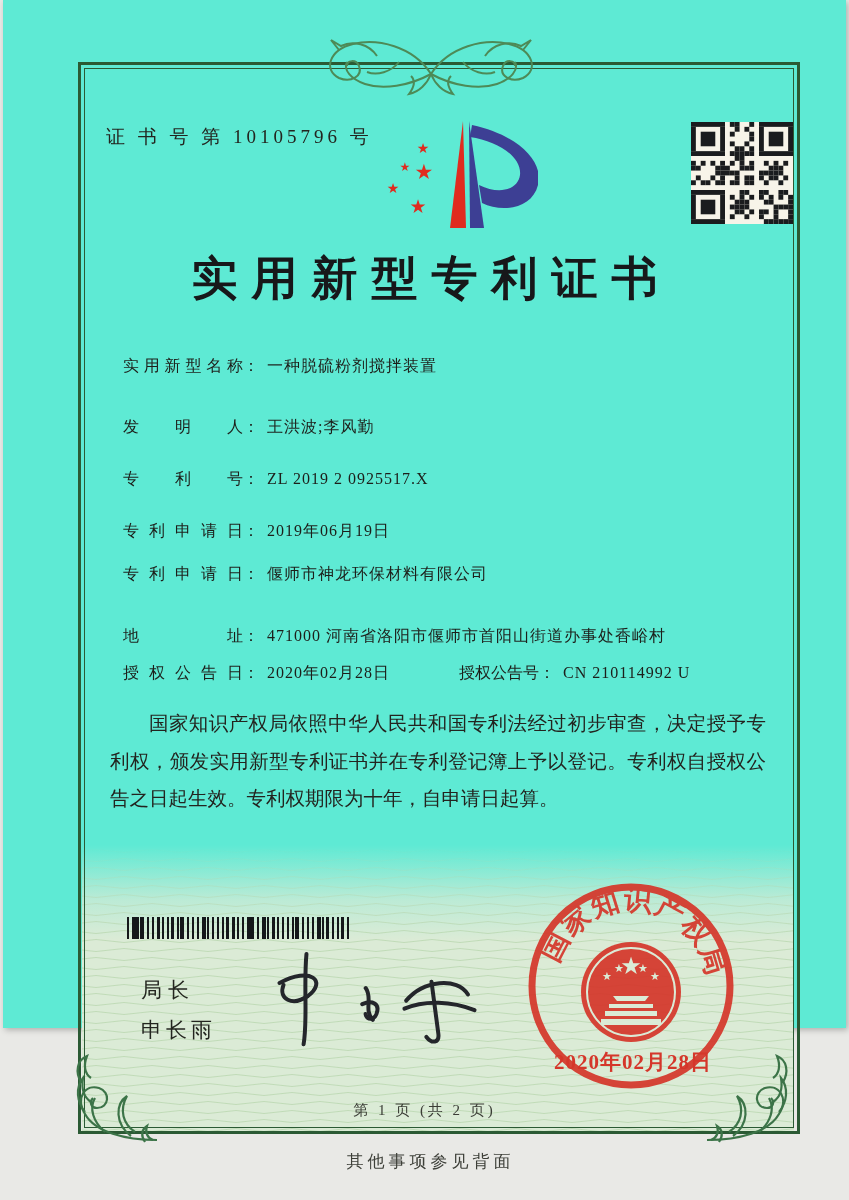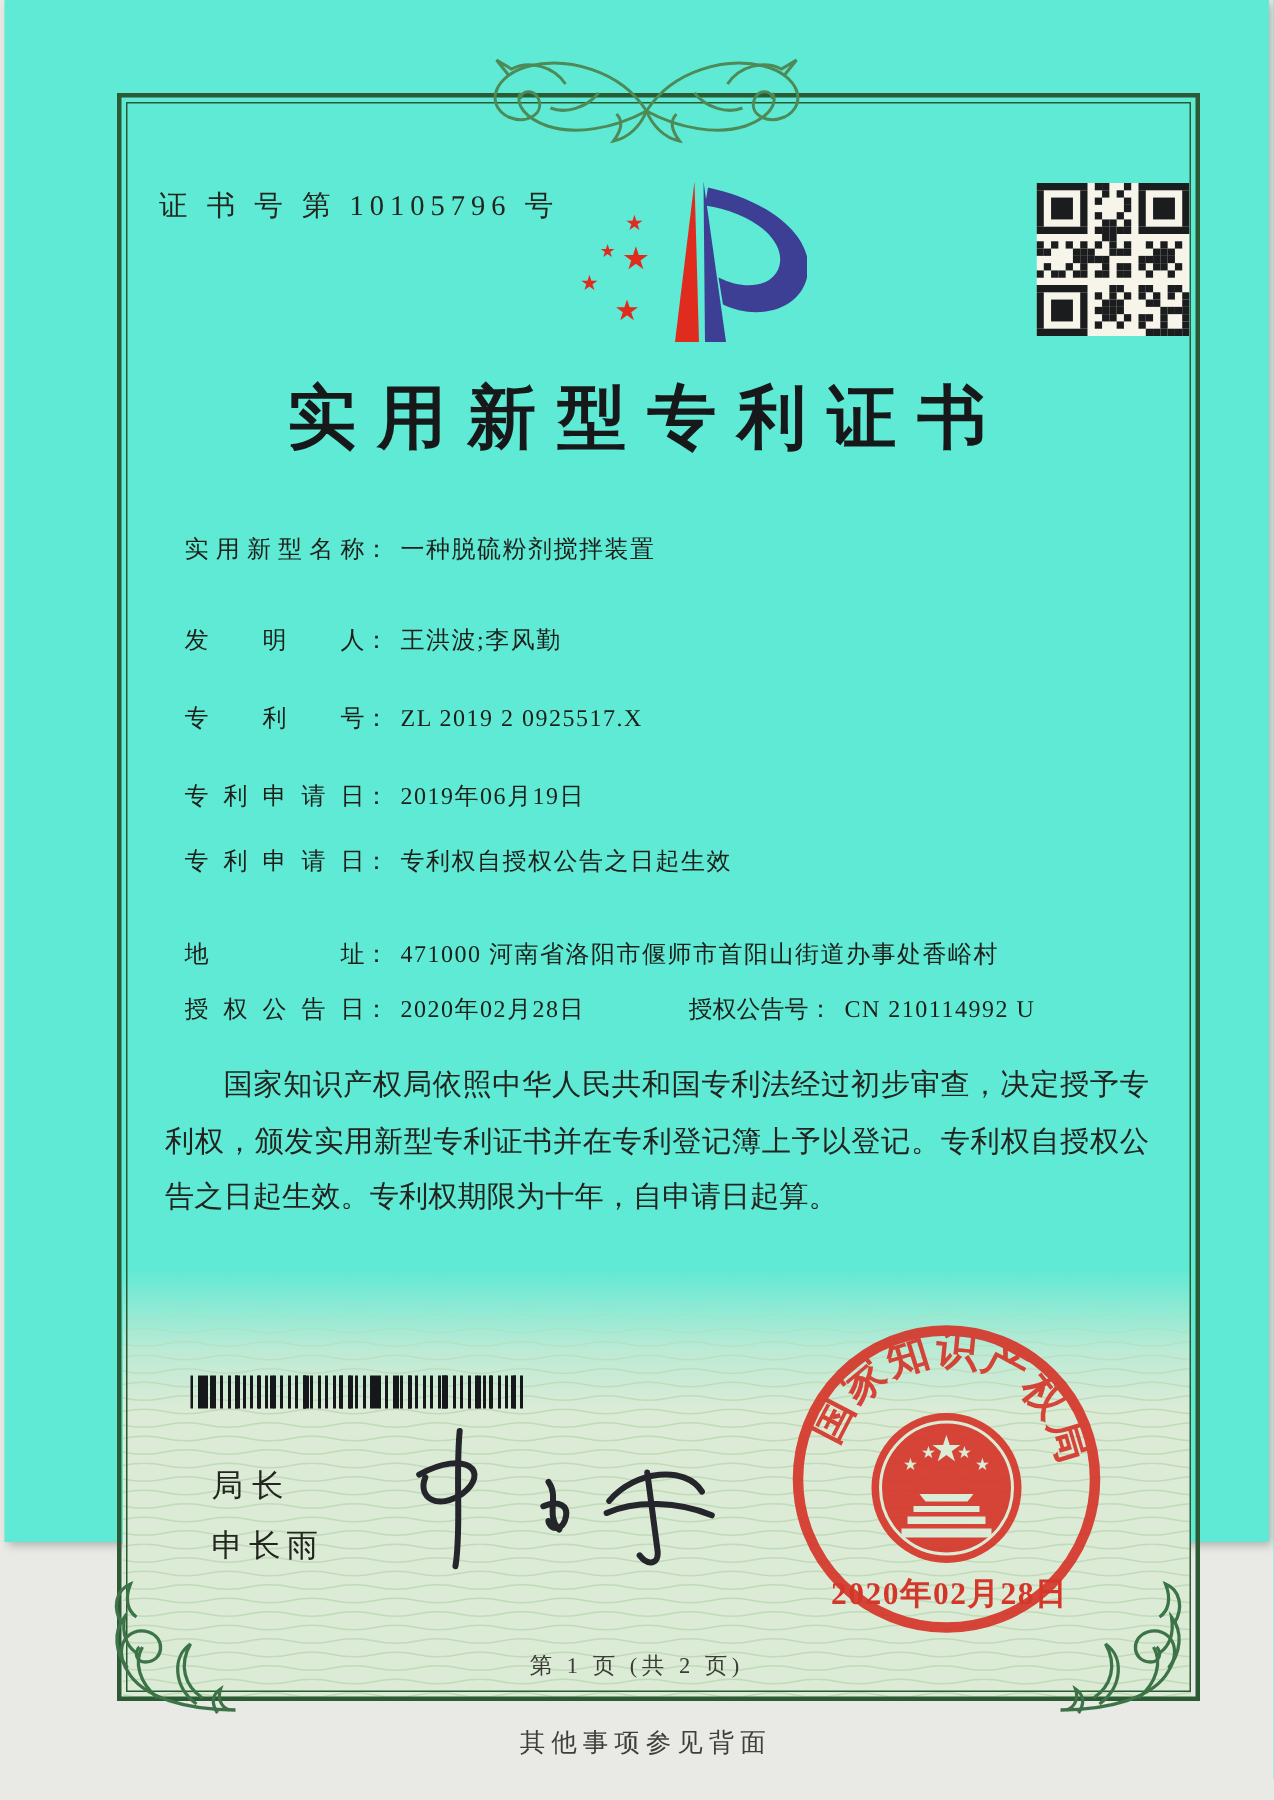--- a/index.html
+++ b/index.html
@@ -309,21 +309,21 @@
   <div class="field-row" style="top:417px">
     <span class="flabel">发明人</span><span class="fsep">：</span><span class="fvalue">王洪波;李风勤</span>
   </div>
   <div class="field-row" style="top:469px">
     <span class="flabel">专利号</span><span class="fsep">：</span><span class="fvalue">ZL 2019 2 0925517.X</span>
   </div>
   <div class="field-row" style="top:521px">
     <span class="flabel">专利申请日</span><span class="fsep">：</span><span class="fvalue">2019年06月19日</span>
   </div>
   <div class="field-row" style="top:564px">
-    <span class="flabel">专利申请日</span><span class="fsep">：</span><span class="fvalue">专利权自授权公告之日起生效</span>
+    <span class="flabel">专利申请日</span><span class="fsep">：</span><span class="fvalue">偃师市神龙环保材料有限公司</span>
   </div>
   <div class="field-row" style="top:626px">
     <span class="flabel">地址</span><span class="fsep">：</span><span class="fvalue">471000 河南省洛阳市偃师市首阳山街道办事处香峪村</span>
   </div>
   <div class="field-row" style="top:663px">
     <span class="flabel">授权公告日</span><span class="fsep">：</span><span class="fvalue">2020年02月28日</span>
     <span class="pair2">
       <span>授权公告号</span><span class="fsep">：</span><span class="fvalue">CN 210114992 U</span>
     </span>
   </div>

